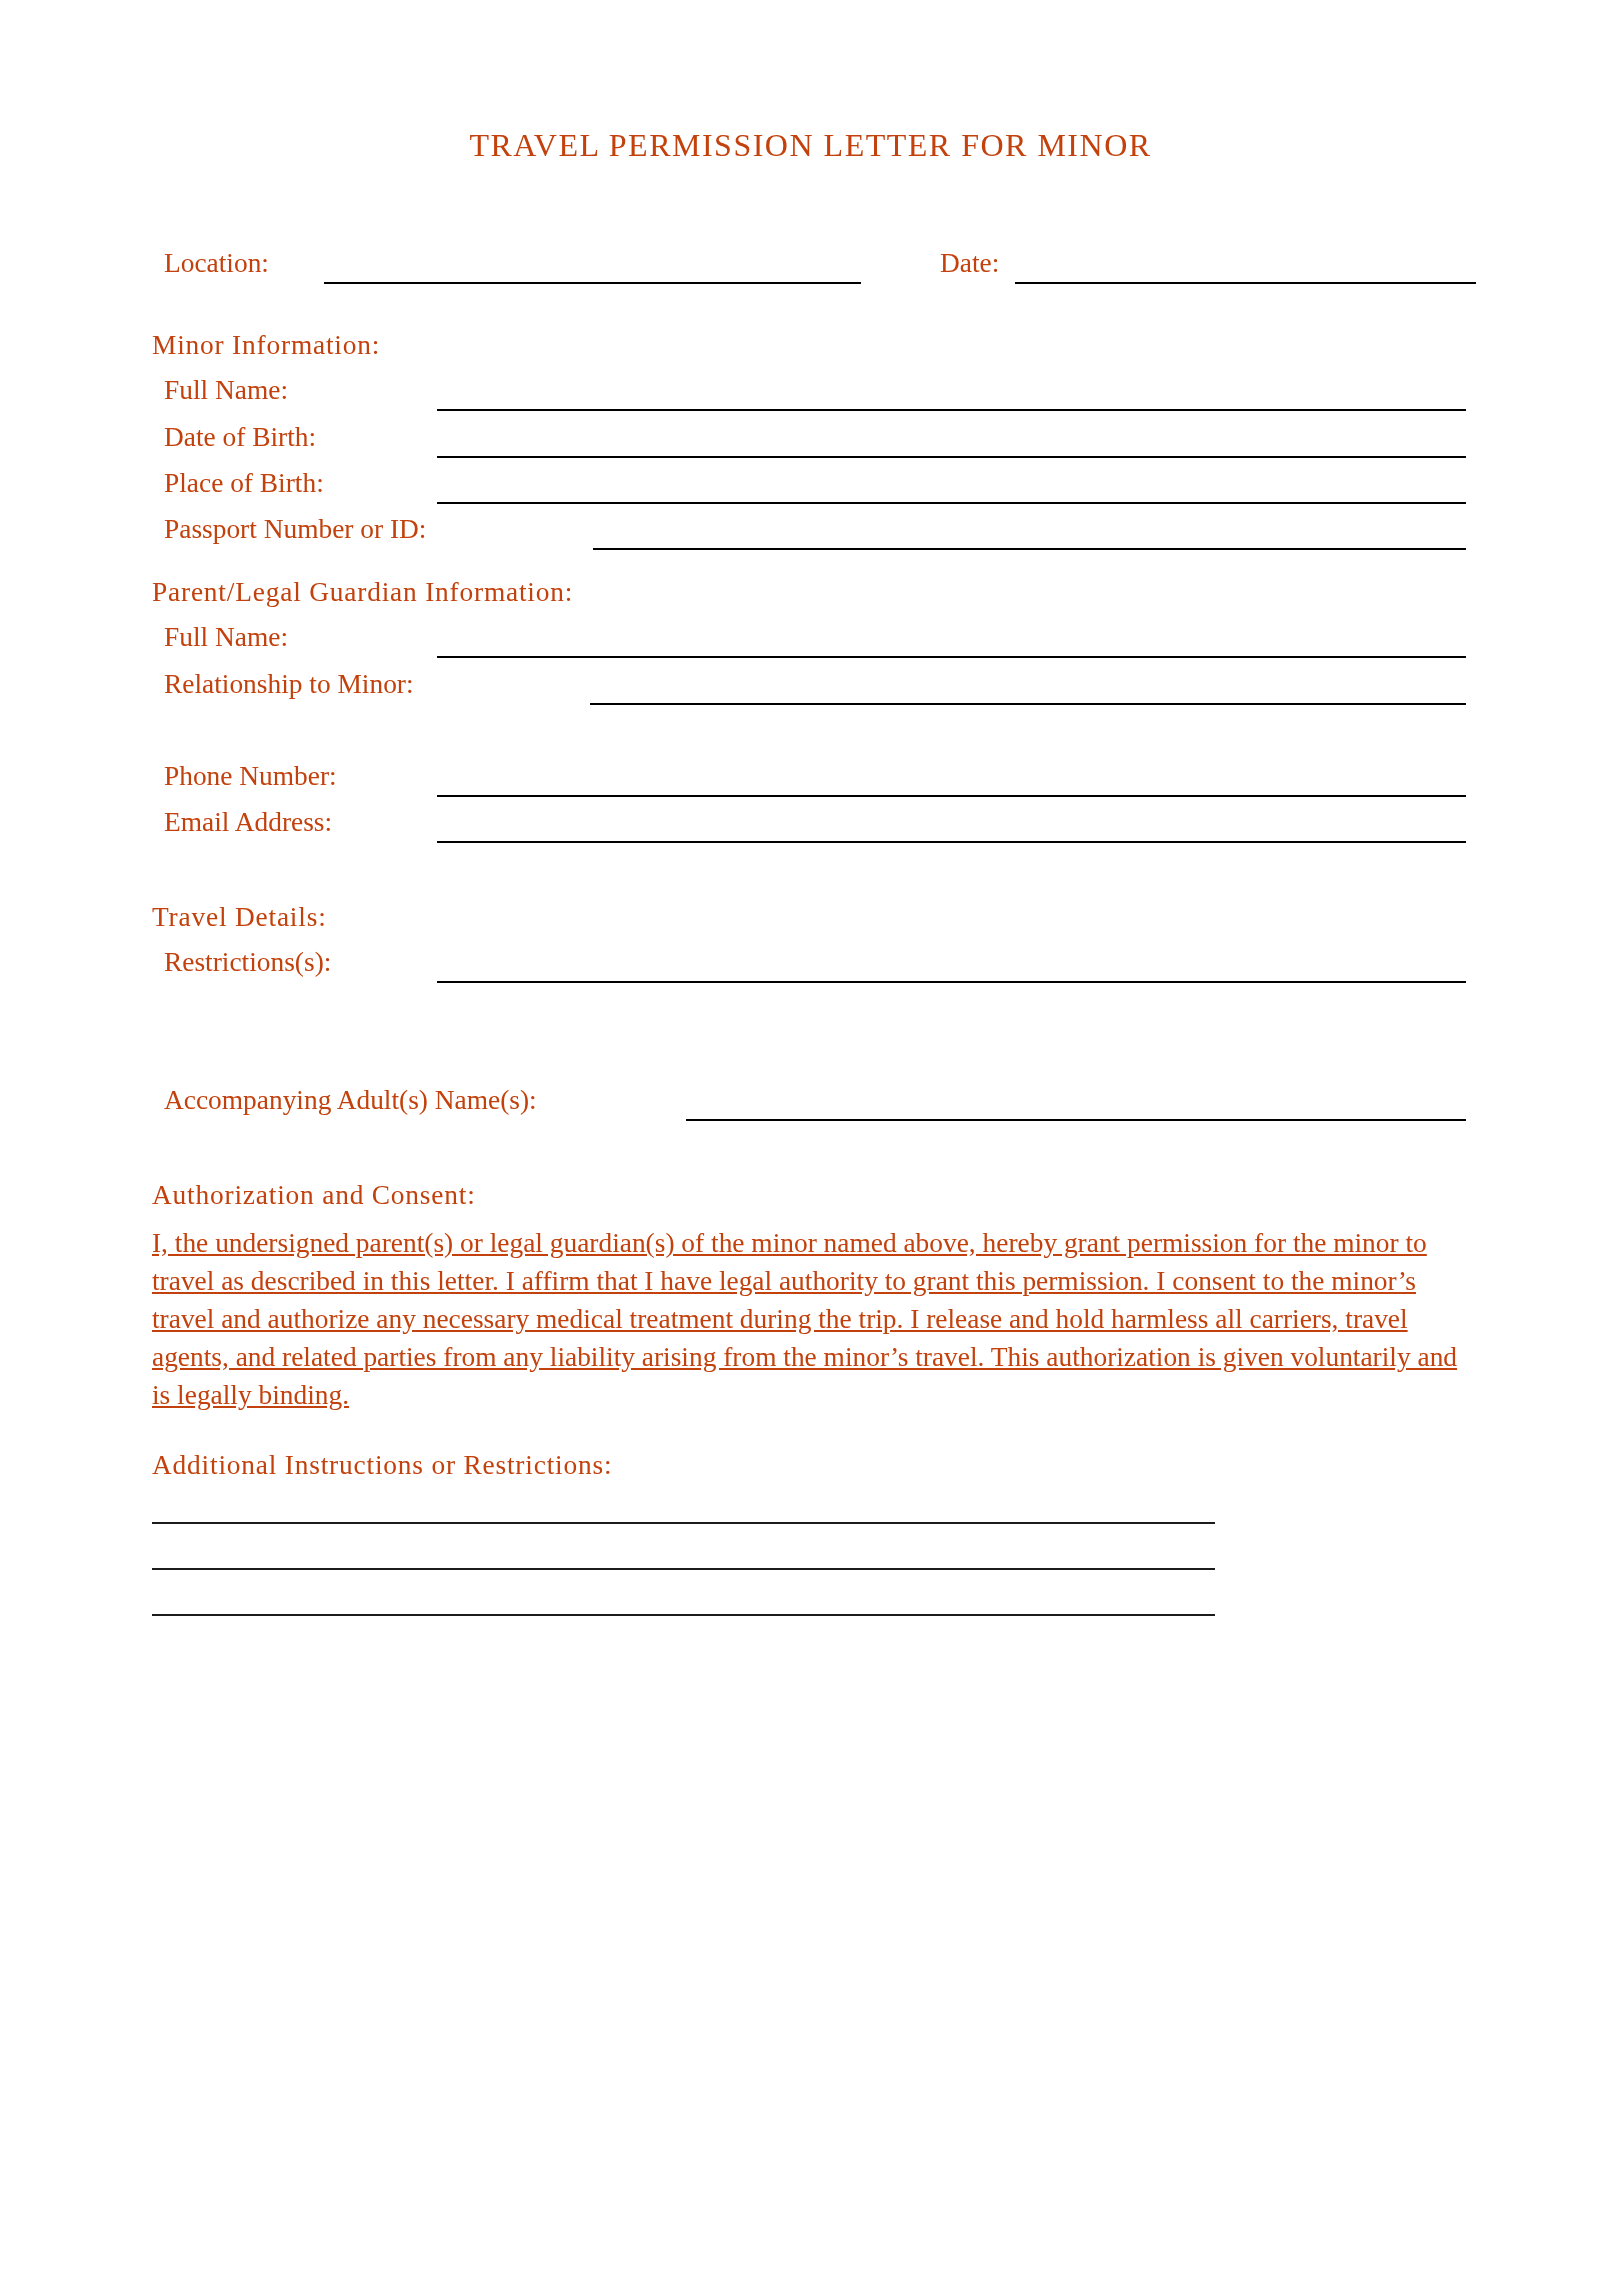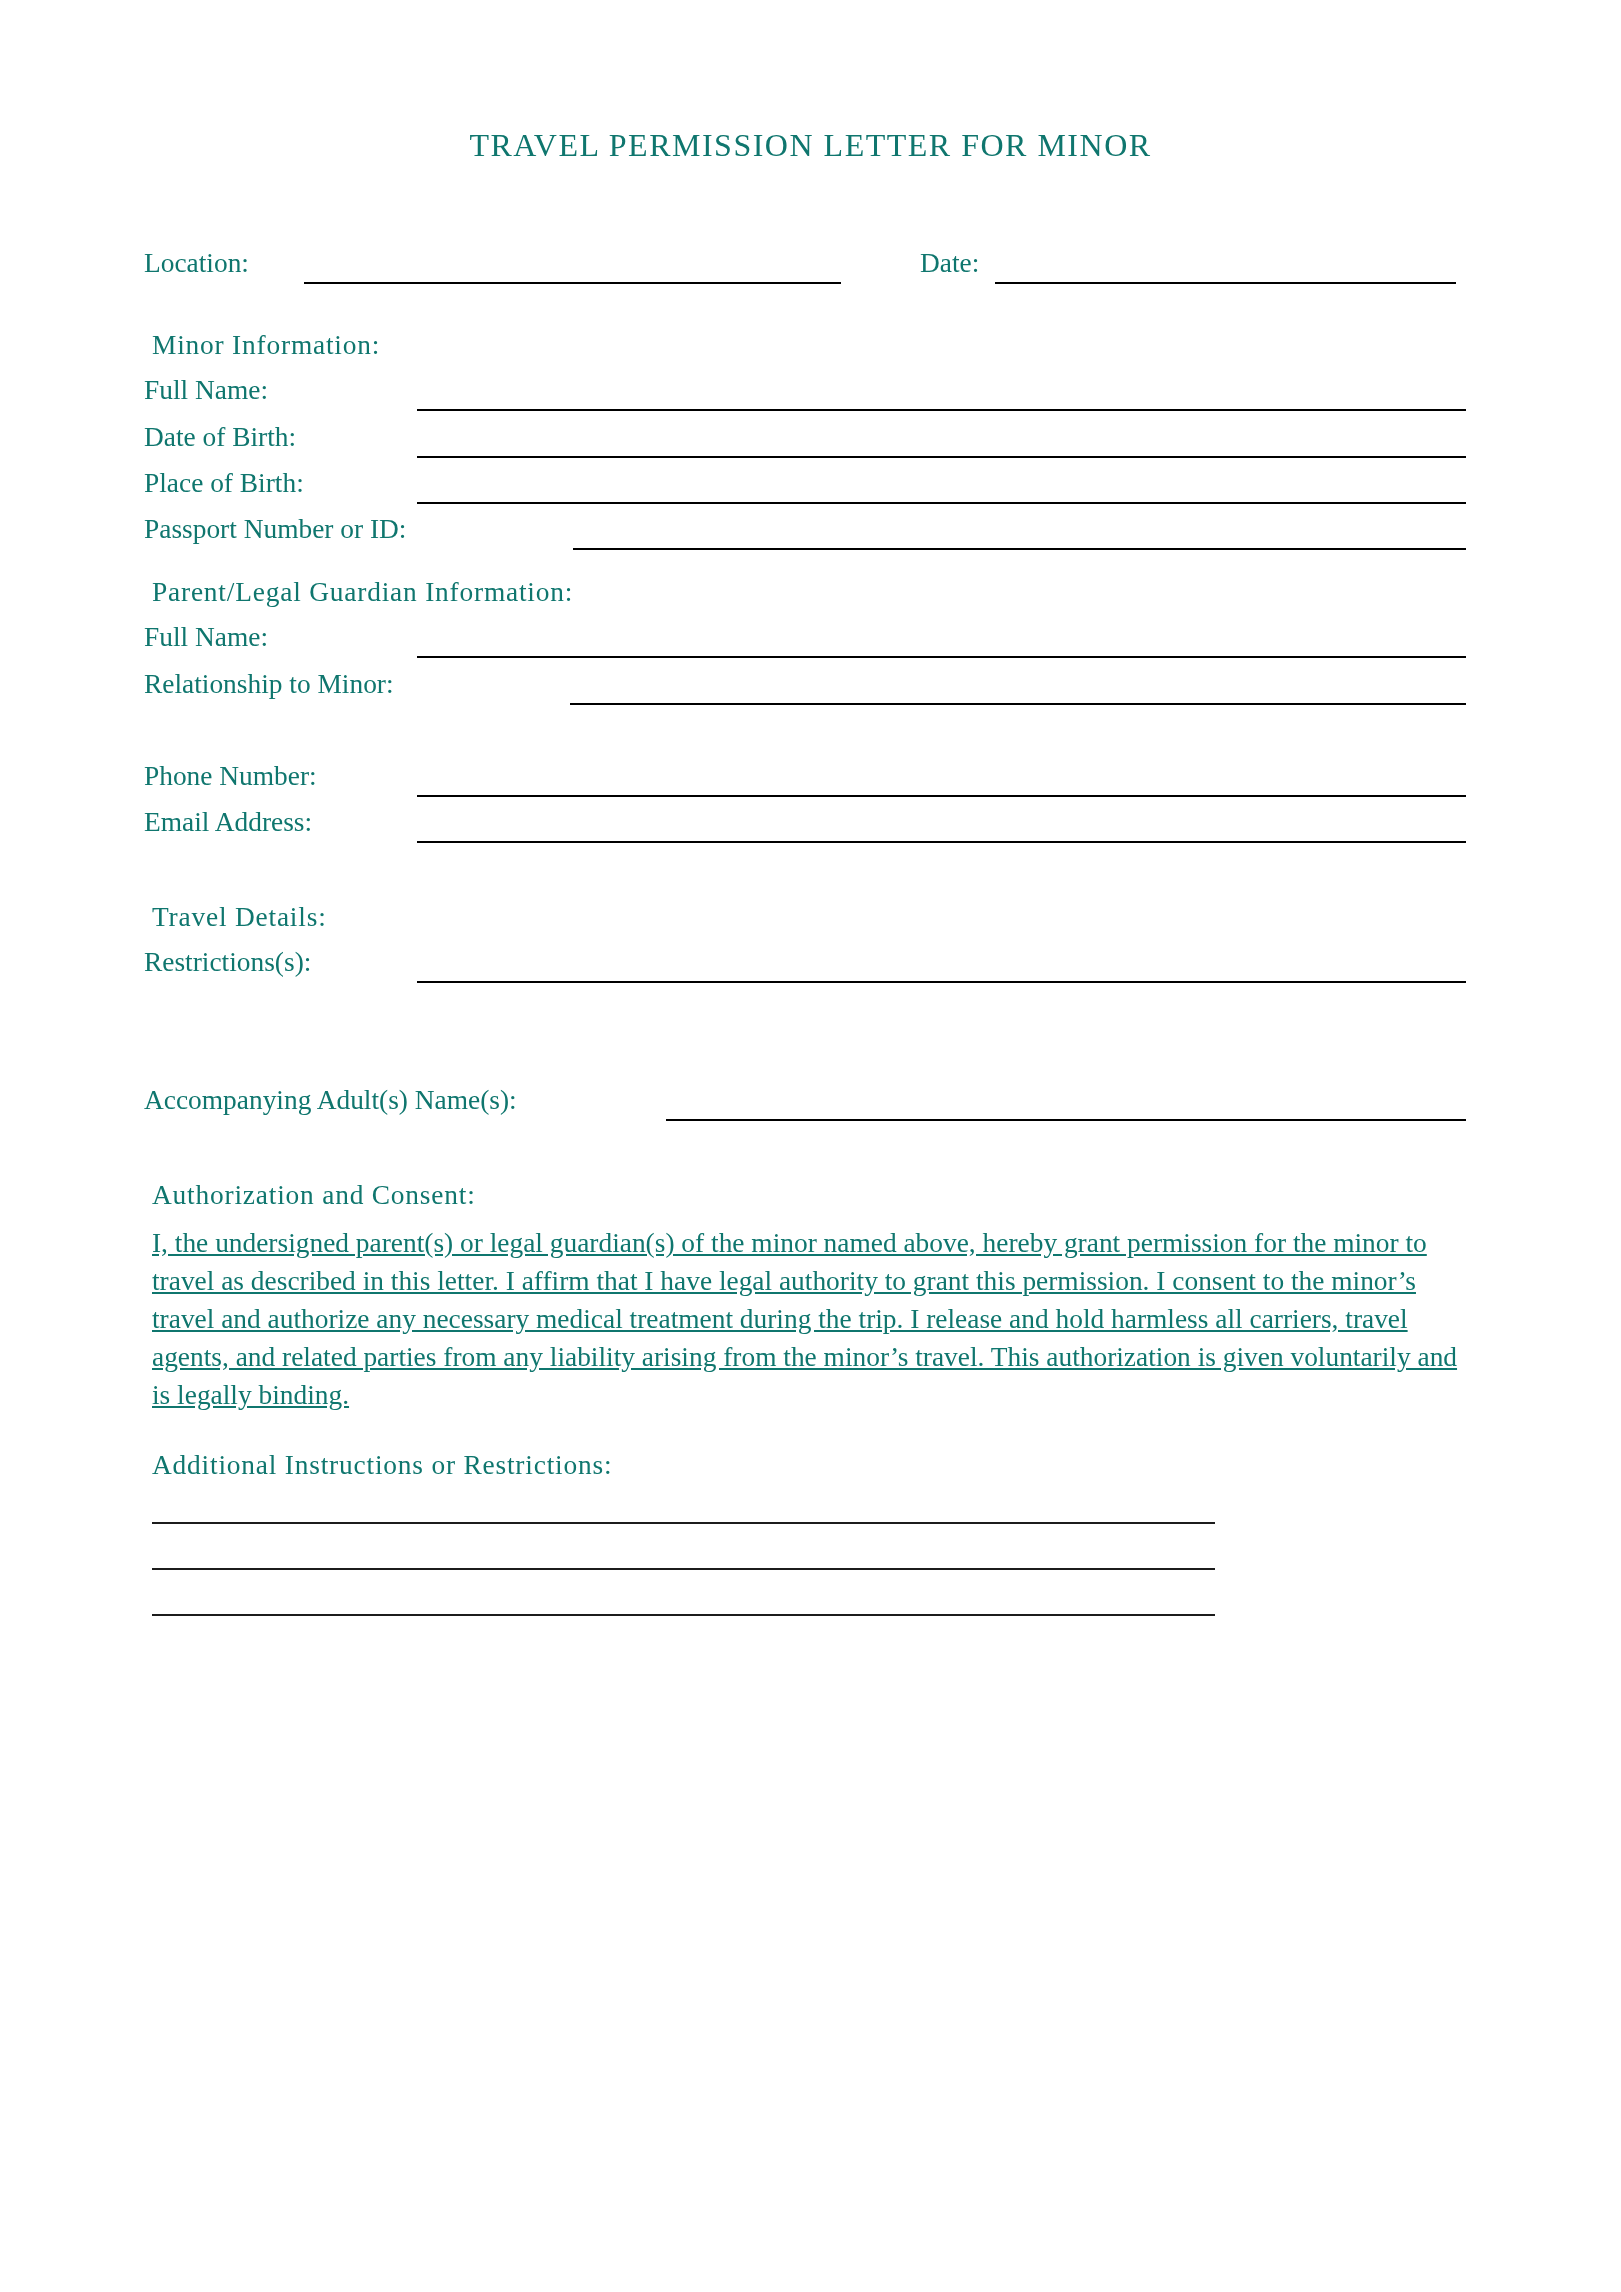--- a/index.html
+++ b/index.html
@@ -1,39 +1,39 @@
 <!DOCTYPE html>
 <html><head>
 <meta charset="utf-8">
 <style>
   html,body { margin:0; padding:0; background:#ffffff; }
   .page {
     position:relative;
     width:1621px; height:2293px;
     background:#ffffff;
     font-family:"Liberation Serif","DejaVu Serif",serif;
-    color:#0f766e;
+    color:#c2410c;
     overflow:hidden;
   }
   .title {
     position:absolute; top:128px; left:0; width:100%;
     text-align:center;
     font-size:32px; line-height:35px;
     letter-spacing:1.5px;
     font-weight:normal;
     white-space:nowrap;
   }
   .heading {
     position:absolute; left:152px;
     font-size:27.4px; line-height:33px;
     letter-spacing:0.8px;
     white-space:nowrap;
   }
   .field {
-    position:absolute; left:144px; right:155px; height:39px;
+    position:absolute; left:164px; right:155px; height:39px;
   }
   .flabel {
     position:absolute; left:0; bottom:5.9px;
     font-size:27.4px; line-height:29px;
     white-space:nowrap;
   }
   .fline {
     position:absolute; bottom:0; height:0;
     border-bottom:2.9px solid #000000;
   }

